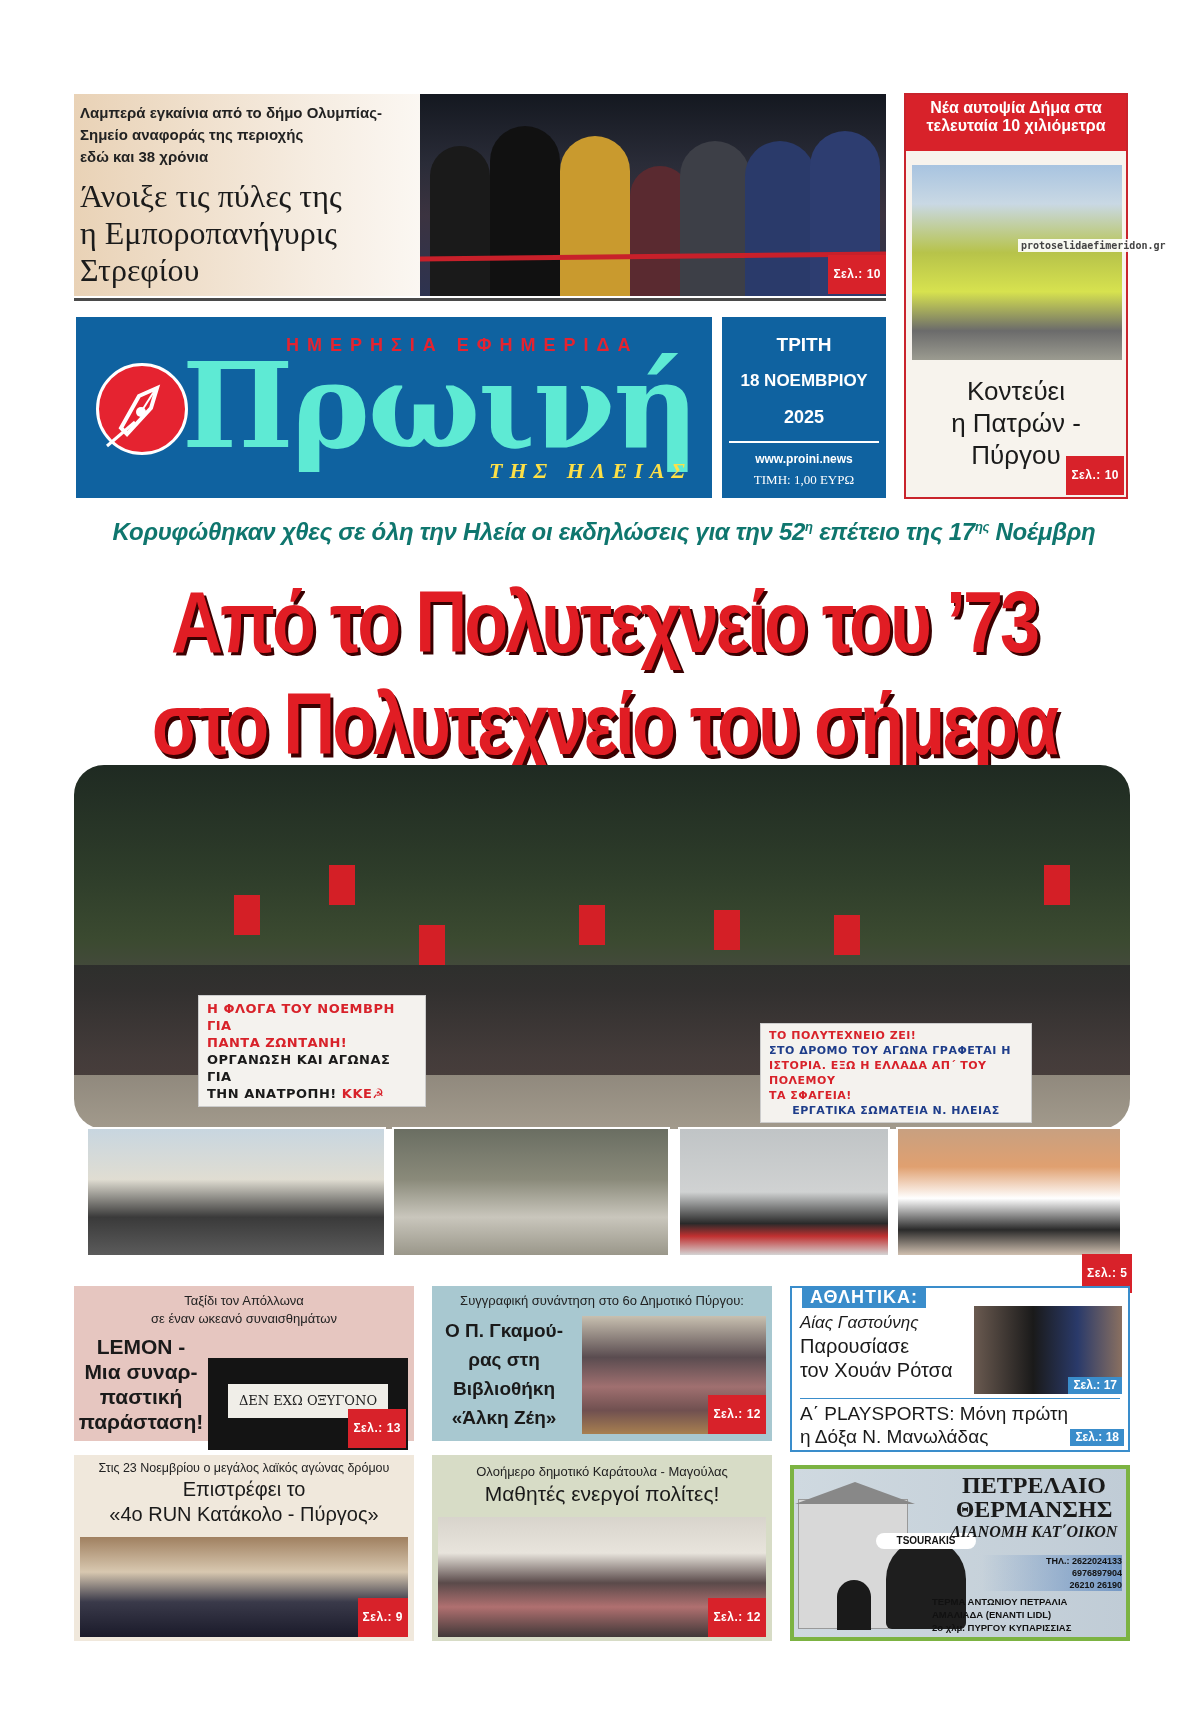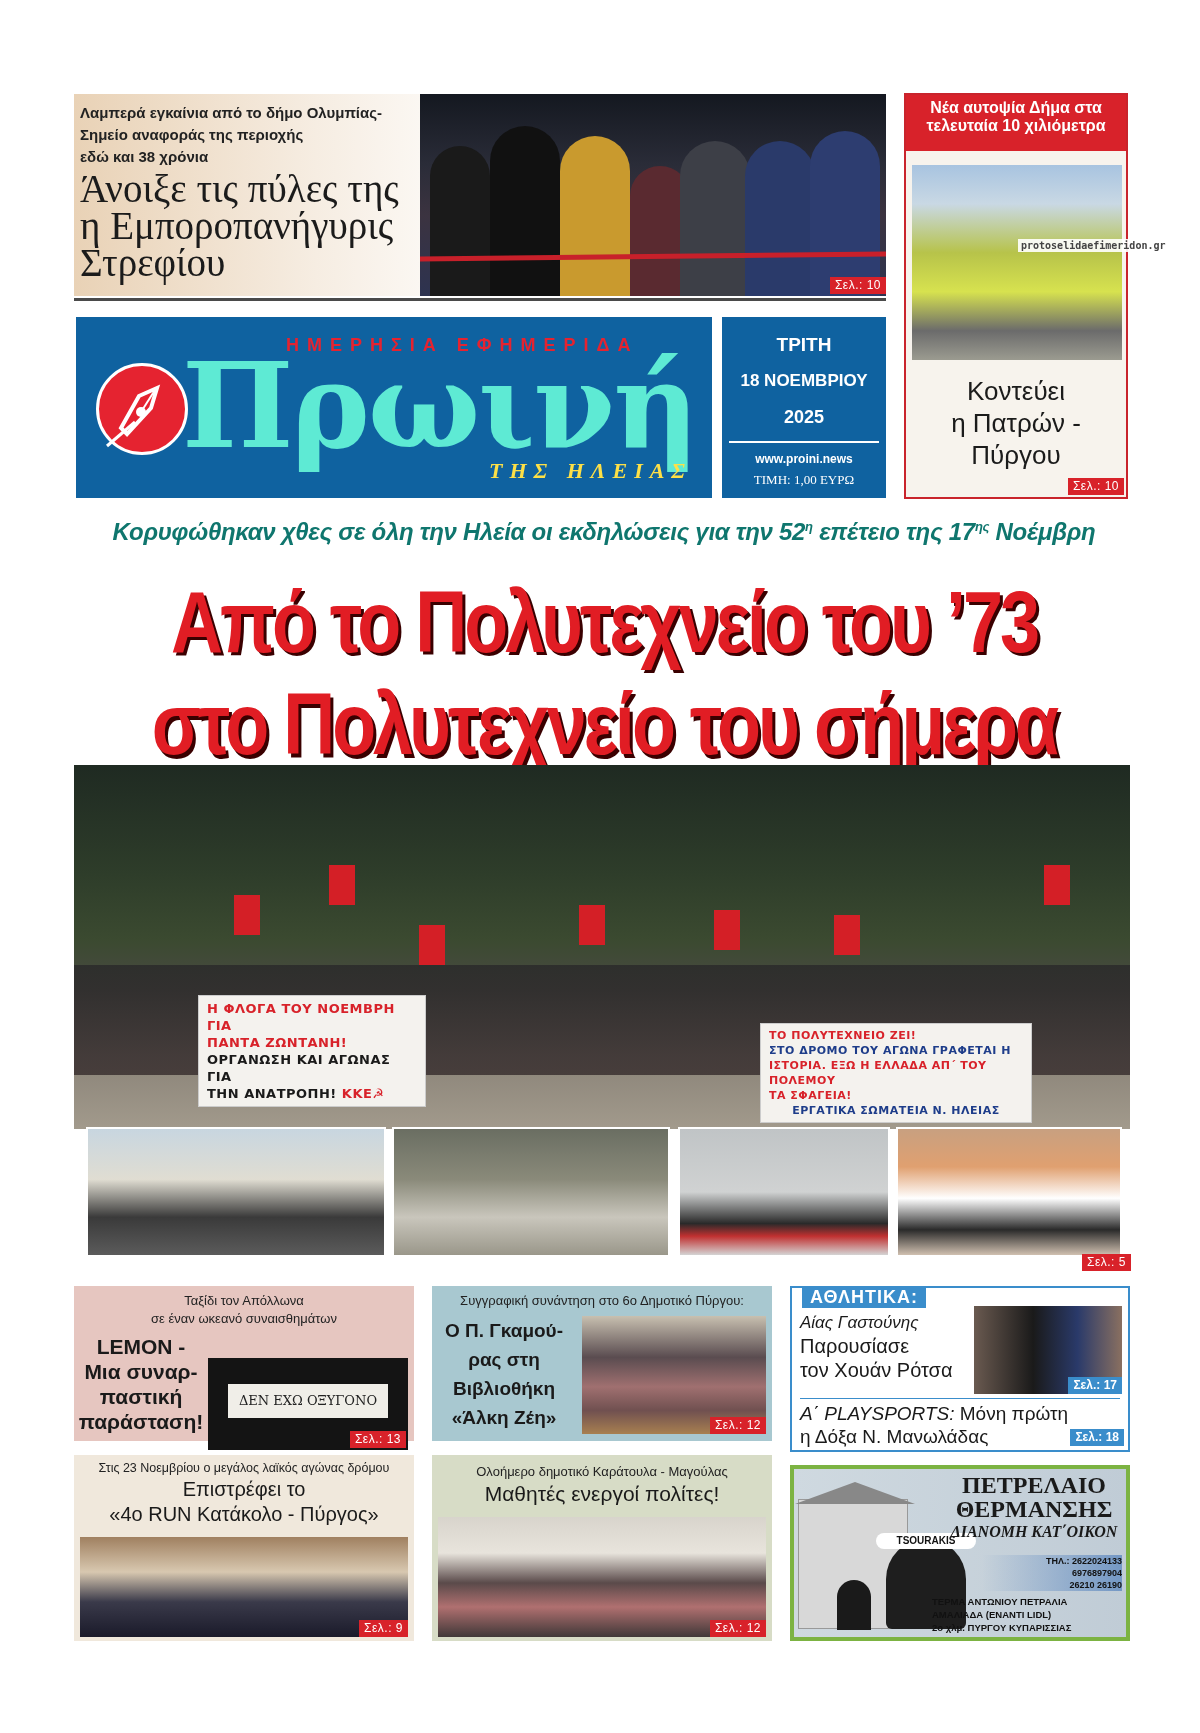--- a/index.html
+++ b/index.html
@@ -2,26 +2,26 @@
 <html><head>
 <meta charset="utf-8">
 <style>
   * { box-sizing: border-box; margin: 0; padding: 0; }
   body { width: 1200px; height: 1733px; background: #ffffff; font-family: "Liberation Sans", sans-serif; position: relative; overflow: hidden; }
   .abs { position: absolute; }
 
   
   .top-left { left: 74px; top: 94px; width: 346px; height: 202px; background: linear-gradient(90deg, #e9d2b6 0%, #f6ede2 70%, #fbf7f2 100%); padding: 8px 6px; }
   .top-left .kicker { font-family: "Liberation Sans", sans-serif; font-weight: bold; font-size: 15px; line-height: 22px; color: #222; }
-  .top-left .headline { font-family: "Liberation Serif", serif; font-size: 39px; line-height: 37px; color: #1b1b1b; margin-top: 2px; }
+  .top-left .headline { font-family: "Liberation Serif", serif; font-size: 32px; line-height: 37px; color: #1b1b1b; margin-top: 10px; }
   .photo { background: #2b2f3a; overflow: hidden; }
   .photo-ribbon { left: 420px; top: 94px; width: 466px; height: 202px; background: linear-gradient(180deg, #141820 0%, #2a2c38 35%, #3b3340 60%, #2d3350 100%); }
   .photo-ribbon .ribbon-line { position: absolute; left: 0; right: 0; top: 160px; height: 5px; background: #c8202a; transform: rotate(-0.6deg); }
   .photo-ribbon .figure { position: absolute; bottom: 0; border-radius: 40px 40px 0 0; }
-  .page-tag { background: #d8222a; color: #fff; font-size: 12px; font-weight: normal; padding: 1px 5px; line-height: 15px; letter-spacing: 0.5px; }
+  .page-tag { background: #d8222a; color: #fff; font-size: 12px; font-weight: bold; padding: 12px 5px; line-height: 15px; letter-spacing: 0.5px; }
   .underline-bar { left: 74px; top: 298px; width: 812px; height: 3px; background: #4a4a4a; }
 
   
   .right-box { left: 904px; top: 93px; width: 224px; height: 406px; border: 2px solid #c9242c; background: #f7f3ed; }
   .right-box .red-head { background: #d8222a; color: #fff; font-weight: bold; font-size: 16px; line-height: 18px; text-align: center; padding: 4px 4px; height: 56px; }
   .right-box .photo-vests { position: absolute; left: 6px; top: 70px; width: 210px; height: 195px; background: linear-gradient(180deg, #a8c4e0 0%, #c9d8e4 20%, #b7c34a 45%, #d7e24f 65%, #6b6b6b 85%, #9b9b90 100%); }
   .right-box .story { position: absolute; left: 0; right: 0; top: 280px; text-align: center; font-size: 26px; line-height: 32px; color: #1b1b1b; }
   .watermark { left: 1018px; top: 239px; background: rgba(255,255,255,0.9); font-family: "DejaVu Sans Mono", monospace; font-weight: bold; font-size: 10px; color: #444; padding: 1px 3px; }
 
   
@@ -37,21 +37,21 @@
   .datebox .rule { width: 150px; height: 2px; background: #fff; margin: 6px auto 6px; }
   .datebox .web { font-weight: bold; font-size: 12px; line-height: 20px; }
   .datebox .price { font-family: "Liberation Serif", serif; font-size: 13px; line-height: 22px; }
 
   
   .kicker-main { left: 74px; top: 518px; width: 1060px; text-align: center; font-style: italic; font-weight: bold; font-size: 24px; color: #0f766e; letter-spacing: -0.3px; }
   .kicker-main sup { font-size: 13px; }
   .main-headline { left: 74px; top: 570px; width: 1060px; text-align: center; color: #e11d24; font-family: "Liberation Sans", sans-serif; font-weight: bold; font-size: 72px; line-height: 84px; letter-spacing: -3px; transform: scaleY(1.22); transform-origin: top; text-shadow: 3px 3px 0 #3a0000, -1px -1px 0 #fff; }
 
   
-  .main-photo { left: 74px; top: 765px; width: 1056px; height: 364px; background: linear-gradient(180deg, #1f2a22 0%, #2e3d2a 30%, #3b4a30 48%, #4a4a44 62%, #8a8378 80%, #a29a8c 100%); }
+  .main-photo { left: 74px; top: 765px; width: 1056px; height: 364px; background: linear-gradient(180deg, #1f2a22 0%, #2e3d2a 30%, #3b4a30 48%, #4a4a44 62%, #8a8378 80%, #a29a8c 100%); border-radius: 30px; }
   .banner { position: absolute; background: #f4f2ee; border: 1px solid #ccc; padding: 4px 8px; font-family: "DejaVu Sans", sans-serif; font-weight: bold; font-size: 13px; line-height: 17px; letter-spacing: 0.5px; }
   .banner .red { color: #d8222a; }
   .banner .dark { color: #1a1a1a; }
   .banner .blue { color: #1e3d8a; }
   .flag { position: absolute; width: 26px; height: 40px; background: #d41f26; }
   .thumb { position: absolute; top: 1127px; height: 130px; border: 2px solid #fff; }
 
   
   .box { position: absolute; }
   .box1 { left: 74px; top: 1286px; width: 340px; height: 155px; background: #e6c6c0; }
@@ -205,21 +205,21 @@
     <div style="font-size:20px;line-height:24px;color:#1a1a1a;">
       <div>Παρουσίασε</div>
       <div>τον Χουάν Ρότσα</div>
     </div>
   </div>
   <div style="position:absolute;left:182px;top:18px;width:148px;height:88px;background:linear-gradient(90deg,#6a5a50 0%,#1a1a1a 40%,#2a3a6a 70%,#8a7060 100%);">
     <span class="blue-tag" style="position:absolute;right:0;bottom:0;">Σελ.: 17</span>
   </div>
   <div style="position:absolute;left:8px;right:8px;top:110px;height:1px;background:#3a8dcb;"></div>
   <div style="position:absolute;left:8px;top:114px;width:320px;font-size:19px;line-height:23px;color:#1a1a1a;">
-    <div><span style="font-style:italic;">Α΄ PLAYSPORTS:</span><span> Μόνη πρώτη</span></div>
+    <div><span style="">Α΄ PLAYSPORTS:</span><span> Μόνη πρώτη</span></div>
     <div>η Δόξα Ν. Μανωλάδας</div>
   </div>
   <span class="blue-tag" style="position:absolute;right:4px;bottom:4px;">Σελ.: 18</span>
 </div>
 
 <div class="box box4">
   <div class="small-kicker" style="padding-top:4px;font-size:12.5px;">Στις 23 Νοεμβρίου ο μεγάλος λαϊκός αγώνας δρόμου</div>
   <div class="big-sans" style="text-align:center;font-size:20px;line-height:25px;font-weight:normal;">
     <div>Επιστρέφει το</div>
     <div>«4ο RUN Κατάκολο - Πύργος»</div>

